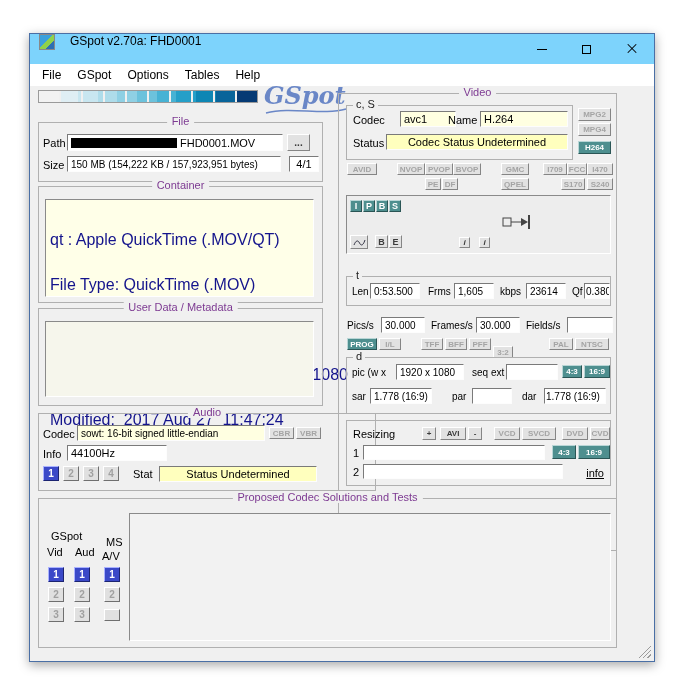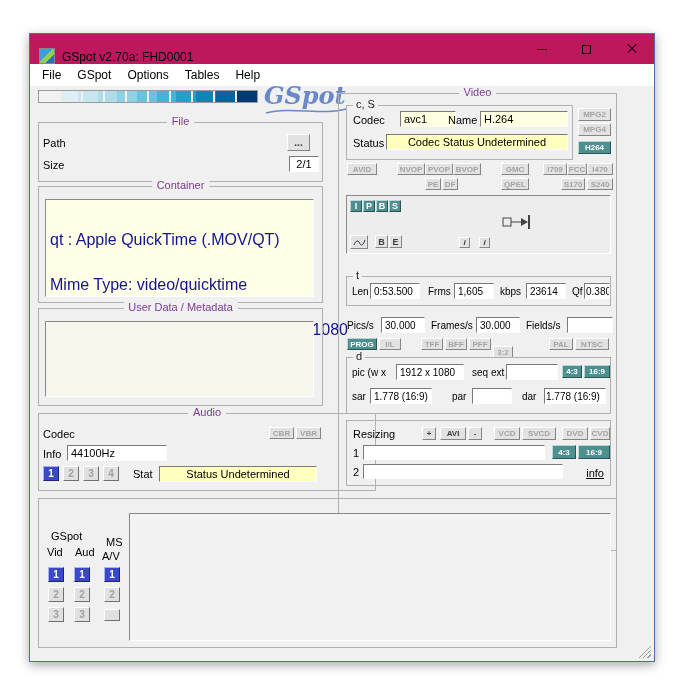--- a/index.html
+++ b/index.html
@@ -1,21 +1,21 @@
 <!DOCTYPE html>
 <html><head>
 <meta charset="utf-8">
 <style>
   html,body{margin:0;padding:0;background:#ffffff;width:684px;height:693px;
     font-family:"Liberation Sans",sans-serif;-webkit-font-smoothing:none;}
   *{box-sizing:border-box;}
   #window{position:absolute;left:29px;top:33px;width:626px;height:629px;
     background:#f0f0f0;border:1px solid #4a6fa5;box-shadow:0 3px 10px rgba(0,0,0,.35);}
   
-  .titlebar{position:absolute;top:0;left:0;right:0;height:30px;background:#be185d;display:flex;align-items:flex-end;}
+  .titlebar{position:absolute;top:0;left:0;right:0;height:30px;background:#7dd3fc;display:flex;align-items:flex-start;gap:8px;}
   .appicon{width:16px;height:16px;margin-left:9px;border:1px solid #888;
     background:linear-gradient(135deg,#3aa0dc 0 45%,#8fd24a 45% 70%,#2b6fb4 70% 100%);}
   .wtitle{margin-left:7px;font-size:12px;color:#000;white-space:nowrap;}
   .winbtns{position:absolute;top:0;right:0;height:30px;display:flex;}
   .winbtn{width:45px;height:30px;display:flex;align-items:center;justify-content:center;}
   .ico-min{width:10px;height:1px;background:#000;}
   .ico-max{width:9px;height:9px;border:1px solid #000;}
   .ico-close{position:relative;width:12px;height:12px;}
   .ico-close::before,.ico-close::after{content:"";position:absolute;left:0;top:5px;width:12px;height:1px;background:#000;}
   .ico-close::before{transform:rotate(45deg);}
@@ -96,45 +96,52 @@
   <div class="logo">
     <span class="logo-text">GSpot</span>
     <svg width="84" height="9" viewBox="0 0 84 9">
         <path d="M2 6 C 28 -1, 58 9, 82 2" stroke="#6a87c7" stroke-width="1.5" fill="none"></path>
       </svg>
   </div>
 
   <div class="group" style="left:8px;top:88px;width:285px;height:60px">
     <span class="gtitle">File</span>
     <span class="lbl" style="left:4px;top:14px">Path</span>
+    <div class="field" style="left:28px;top:11px;width:216px;height:17px">
+      <span class="redact"></span>
+      <span>FHD0001.MOV</span>
+    </div>
     <div class="chip" style="left:248px;top:11px;width:23px;height:17px;font-size:10px">...</div>
     <span class="lbl" style="left:4px;top:36px">Size</span>
-    <div class="field center" style="left:250px;top:33px;width:30px;height:16px">2/1</div>
+    <div class="field sm" style="left:28px;top:33px;width:214px;height:16px">150 MB (154,222 KB / 157,923,951 bytes)</div>
+    <div class="field center" style="left:250px;top:33px;width:30px;height:16px">4/1</div>
   </div>
 
   <div class="group" style="left:8px;top:152px;width:285px;height:117px">
     <span class="gtitle">Container</span>
     <div class="sunkenbox" style="left:6px;top:12px;width:269px;height:98px">
       <div class="containertext">
         <div>qt : Apple QuickTime (.MOV/QT)</div>
+        <div>File Type: QuickTime (.MOV)</div>
         <div>Mime Type: video/quicktime</div>
         <div>Recommended Display Size: 1920 x 1080</div>
         <div>Modified:  2017 Aug 27  11:47:24</div>
       </div>
     </div>
   </div>
 
   <div class="group" style="left:8px;top:274px;width:285px;height:98px">
     <span class="gtitle">User Data / Metadata</span>
     <div class="sunkenbox" style="left:6px;top:12px;width:269px;height:76px;background:#f6f6ec"></div>
   </div>
 
   <div class="group" style="left:8px;top:379px;width:338px;height:78px">
     <span class="gtitle">Audio</span>
     <span class="lbl" style="left:4px;top:14px">Codec</span>
+    <div class="field yellow sm" style="left:38px;top:11px;width:188px;height:16px">sowt: 16-bit signed little-endian</div>
     <div class="chip dis" style="left:230px;top:13px;width:25px;height:12px">CBR</div>
     <div class="chip dis" style="left:257px;top:13px;width:25px;height:12px">VBR</div>
     <span class="lbl" style="left:4px;top:34px">Info</span>
     <div class="field" style="left:28px;top:31px;width:100px;height:16px">44100Hz</div>
     <div class="btn-num blue" style="left:4px;top:52px">1</div>
     <div class="btn-num" style="left:24px;top:52px">2</div>
     <div class="btn-num" style="left:44px;top:52px">3</div>
     <div class="btn-num" style="left:64px;top:52px">4</div>
     <span class="lbl" style="left:94px;top:54px">Stat</span>
     <div class="field status" style="left:120px;top:52px;width:158px;height:16px">Status Undetermined</div>
@@ -215,21 +222,21 @@
     <div class="chip dis" style="left:82px;top:244px;width:22px;height:12px">TFF</div>
     <div class="chip dis" style="left:106px;top:244px;width:22px;height:12px">BFF</div>
     <div class="chip dis" style="left:130px;top:244px;width:22px;height:12px">PFF</div>
     <div class="chip dis" style="left:154px;top:252px;width:20px;height:12px">3:2</div>
     <div class="chip dis" style="left:210px;top:244px;width:24px;height:12px">PAL</div>
     <div class="chip dis" style="left:236px;top:244px;width:34px;height:12px">NTSC</div>
 
     <div class="sub" style="left:7px;top:263px;width:265px;height:57px">
       <span class="stitle">d</span>
       <span class="lbl sm" style="left:5px;top:9px">pic (w x</span>
-      <div class="field sm" style="left:49px;top:6px;width:68px;height:16px">1912 x 1080</div>
+      <div class="field sm" style="left:49px;top:6px;width:68px;height:16px">1920 x 1080</div>
       <span class="lbl sm" style="left:125px;top:9px">seq ext</span>
       <div class="field sm" style="left:159px;top:6px;width:52px;height:16px"></div>
       <div class="chip teal" style="left:215px;top:7px;width:20px;height:13px">4:3</div>
       <div class="chip teal" style="left:237px;top:7px;width:26px;height:13px">16:9</div>
       <span class="lbl sm" style="left:5px;top:33px">sar</span>
       <div class="field sm" style="left:23px;top:30px;width:62px;height:16px">1.778 (16:9)</div>
       <span class="lbl sm" style="left:105px;top:33px">par</span>
       <div class="field sm" style="left:125px;top:30px;width:40px;height:16px"></div>
       <span class="lbl sm" style="left:175px;top:33px">dar</span>
       <div class="field sm" style="left:197px;top:30px;width:62px;height:16px;padding:0 1px">1.778 (16:9)</div>
@@ -248,20 +255,21 @@
       <div class="field sm" style="left:16px;top:24px;width:182px;height:15px"></div>
       <div class="chip teal" style="left:205px;top:24px;width:24px;height:14px">4:3</div>
       <div class="chip teal" style="left:231px;top:24px;width:32px;height:14px">16:9</div>
       <span class="lbl" style="left:6px;top:45px">2</span>
       <div class="field sm" style="left:16px;top:43px;width:200px;height:15px"></div>
       <span class="infolink" style="right:6px;top:46px">info</span>
     </div>
   </div>
 
   <div class="group" style="left:8px;top:464px;width:579px;height:150px">
+    <span class="gtitle">Proposed Codec Solutions and Tests</span>
     <span class="lbl" style="left:12px;top:31px">GSpot</span>
     <span class="lbl" style="left:8px;top:47px">Vid</span>
     <span class="lbl" style="left:36px;top:47px">Aud</span>
     <span class="lbl" style="left:67px;top:37px">MS</span>
     <span class="lbl" style="left:63px;top:51px">A/V</span>
     <div class="btn-num blue" style="left:9px;top:68px">1</div>
     <div class="btn-num blue" style="left:35px;top:68px">1</div>
     <div class="btn-num blue" style="left:65px;top:68px">1</div>
     <div class="btn-num" style="left:9px;top:88px">2</div>
     <div class="btn-num" style="left:35px;top:88px">2</div>

